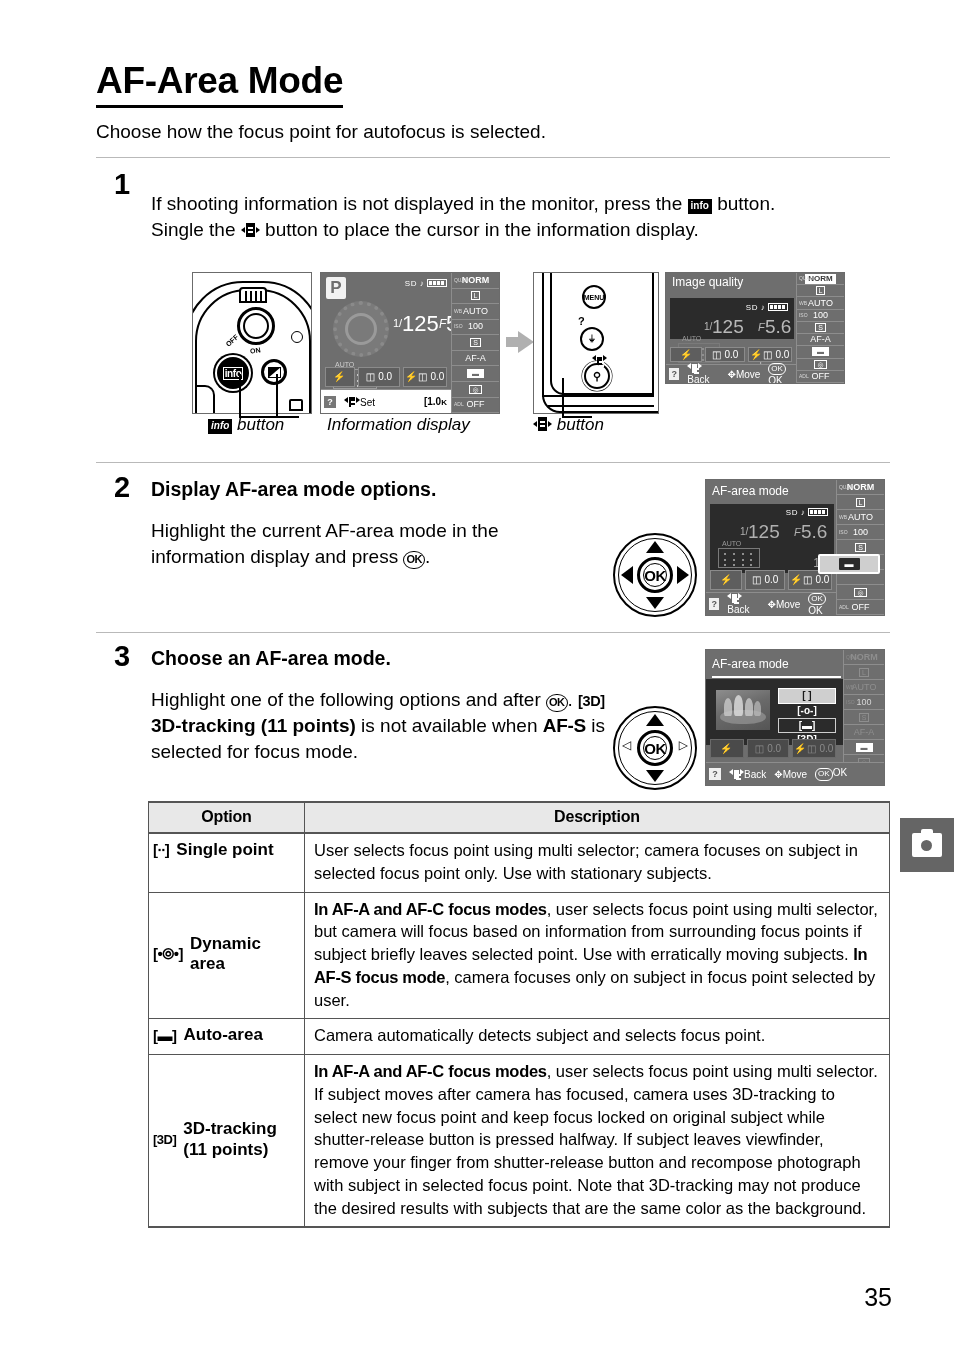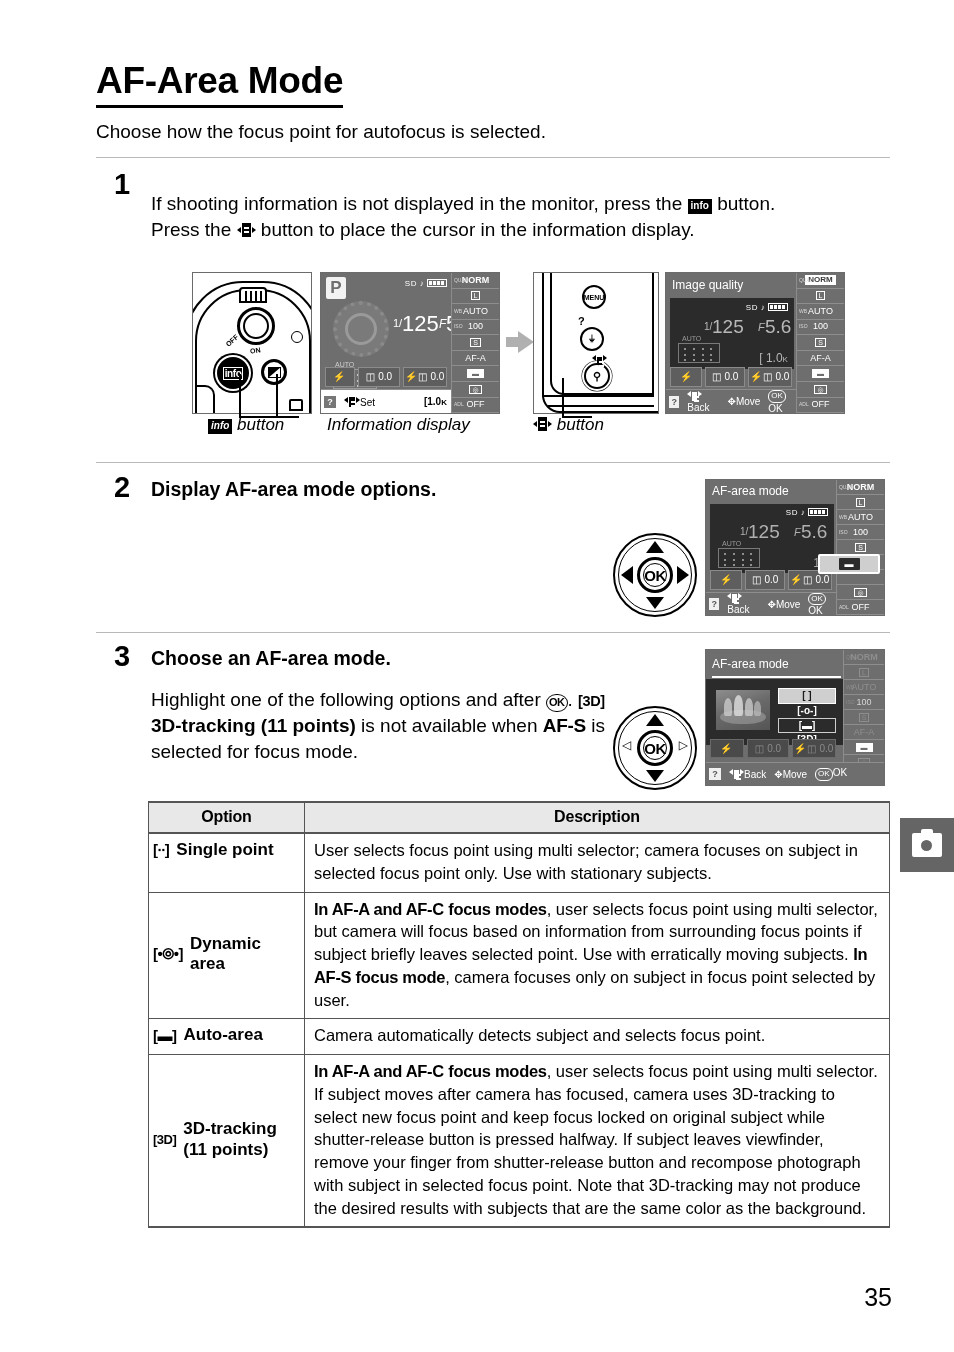--- a/index.html
+++ b/index.html
@@ -321,21 +321,21 @@
     <div class="page-title">AF-Area Mode</div>
     <div class="subtitle">Choose how the focus point for autofocus is selected.</div>
   </div>
   <div class="hrule" style="top:157px;"></div>
 
   <div class="step" style="left:114px; top:174px; width:776px;">
     <div class="step-num">1</div>
     <div class="step-body">
       <div class="step-text">
         <span>If shooting information is not displayed in the monitor, press the </span><span class="glyph-info">info</span><span> button.</span><br>
-        <span>Press the </span><span class="glyph-iset"><span class="tri-l"></span><span class="bar"></span><span class="tri-r"></span></span><span> button to place the cursor in the information display.</span>
+        <span>Single the </span><span class="glyph-iset"><span class="tri-l"></span><span class="bar"></span><span class="tri-r"></span></span><span> button to place the cursor in the information display.</span>
       </div>
     </div>
   </div>
 
   <div class="fig cam-top" style="left:192px; top:272px;">
     <div class="body-shape"></div>
     <div class="body-shape2"></div>
     <div class="pentaprism"></div>
     <div class="prism-lines">
       <i style="left:2px"></i>
@@ -461,21 +461,21 @@
     <div style="position:absolute; left:58px; top:82px; font-size:8px; font-weight:bold;">
       <span class="glyph-iset" style="font-size:8px"><span class="tri-l"></span><span class="bar" style="width:5px;height:8px"></span><span class="tri-r"></span></span>
     </div>
     <div class="bottom-line"></div>
     <div class="bottom-line2"></div>
   </div>
 
   <div class="leader" style="left:562px; top:378px; width:2px; height:40px;"></div>
   <div class="leader" style="left:562px; top:416px; width:30px; height:2px;"></div>
 
-  <div class="fig" style="left:665px; top:272px; width:180px; height:142px;">
+  <div class="fig" style="left:665px; top:272px; width:180px; height:112px;">
     <div class="lcd" style="width:100%;height:100%;">
       <div class="main">
         <div class="title-bar">Image quality</div>
         <div class="dark-panel" style="left:4px; top:25px; right:2px; bottom:44px;"></div>
         <div class="small-icons" style="top:30px; right:8px;">
           <span>SD</span>
           <span>♪</span>
           <span class="batt"><i style="left:1px"></i><i style="left:5px"></i><i style="left:9px"></i><i style="left:13px"></i></span>
         </div>
         <div class="shutter" style="left:38px; top:48px; font-size:10px; color:#b8b8b8;">1/</div>
@@ -563,20 +563,23 @@
   <div class="caption" style="left:533px; top:415px;">
     <span class="glyph-iset"><span class="tri-l"></span><span class="bar"></span><span class="tri-r"></span></span><span> button</span>
   </div>
 
   <div class="hrule" style="top:462px;"></div>
 
   <div class="step" style="left:114px; top:477px; width:500px;">
     <div class="step-num">2</div>
     <div class="step-body">
       <div class="step-head">Display AF-area mode options.</div>
+      <div class="step-text" style="max-width:415px;">
+        <span>Highlight the current AF-area mode in the information display and press </span><span class="glyph-ok">OK</span><span>.</span>
+      </div>
     </div>
   </div>
 
   <div class="selector" style="left:613px; top:533px;">
     <div class="ring-out"></div>
     <div class="ring-in"></div>
     <div class="tri up"></div>
     <div class="tri down"></div>
     <div class="tri left"></div>
     <div class="tri right"></div>

